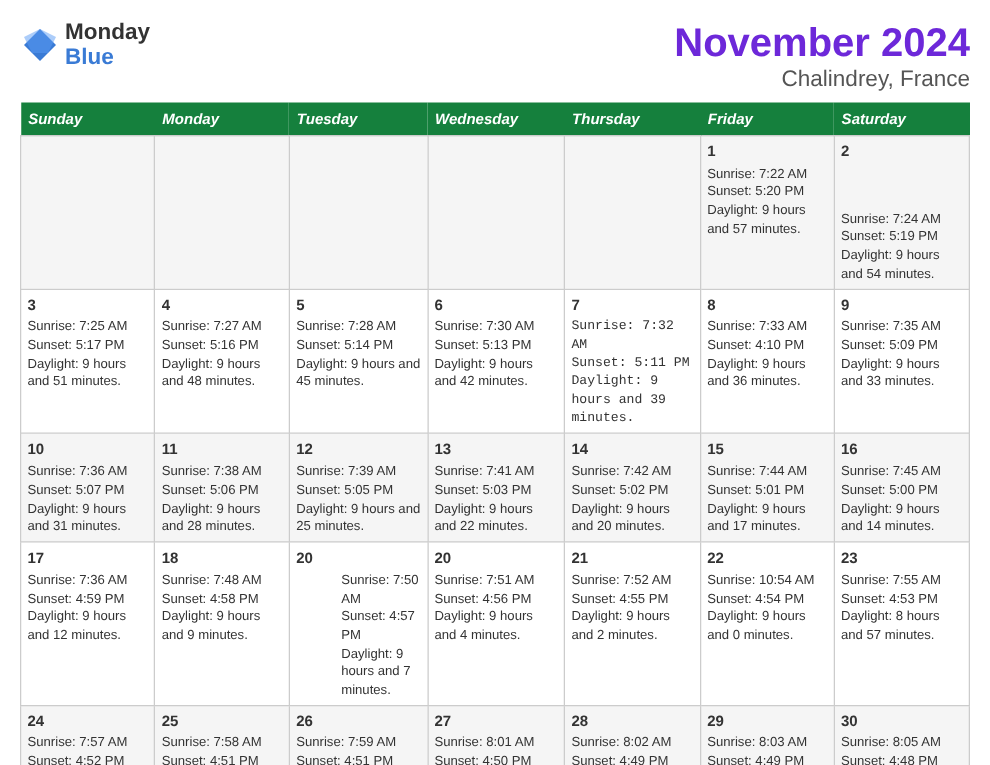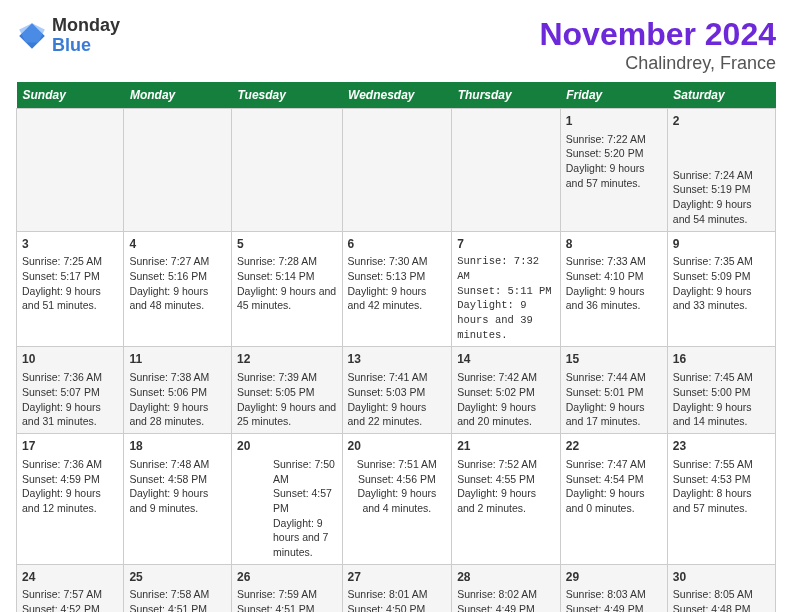--- a/index.html
+++ b/index.html
@@ -242,33 +242,33 @@
 Daylight: 9 hours and 9 minutes.</div>
         </td>
         <td>
           <span class="day-number">20</span>
           <div class="day-info" style="white-space: pre-line; margin-left: 36px;">Sunrise: 7:50 AM
 Sunset: 4:57 PM
 Daylight: 9 hours and 7 minutes.</div>
         </td>
         <td>
           <span class="day-number">20</span>
-          <div class="day-info" style="white-space: pre-line; text-align: center;">Sunrise: 7:51 AM
+          <div class="day-info" style="white-space: pre-line;">Sunrise: 7:51 AM
 Sunset: 4:56 PM
 Daylight: 9 hours and 4 minutes.</div>
         </td>
         <td>
           <span class="day-number">21</span>
           <div class="day-info" style="white-space: pre-line;">Sunrise: 7:52 AM
 Sunset: 4:55 PM
 Daylight: 9 hours and 2 minutes.</div>
         </td>
         <td>
           <span class="day-number">22</span>
-          <div class="day-info" style="white-space: pre-line;">Sunrise: 7:47 AM
+          <div class="day-info" style="white-space: pre-line;">Sunrise: 10:54 AM
 Sunset: 4:54 PM
 Daylight: 9 hours and 0 minutes.</div>
         </td>
         <td>
           <span class="day-number">23</span>
           <div class="day-info" style="white-space: pre-line;">Sunrise: 7:55 AM
 Sunset: 4:53 PM
 Daylight: 8 hours and 57 minutes.</div>
         </td>
       </tr>

